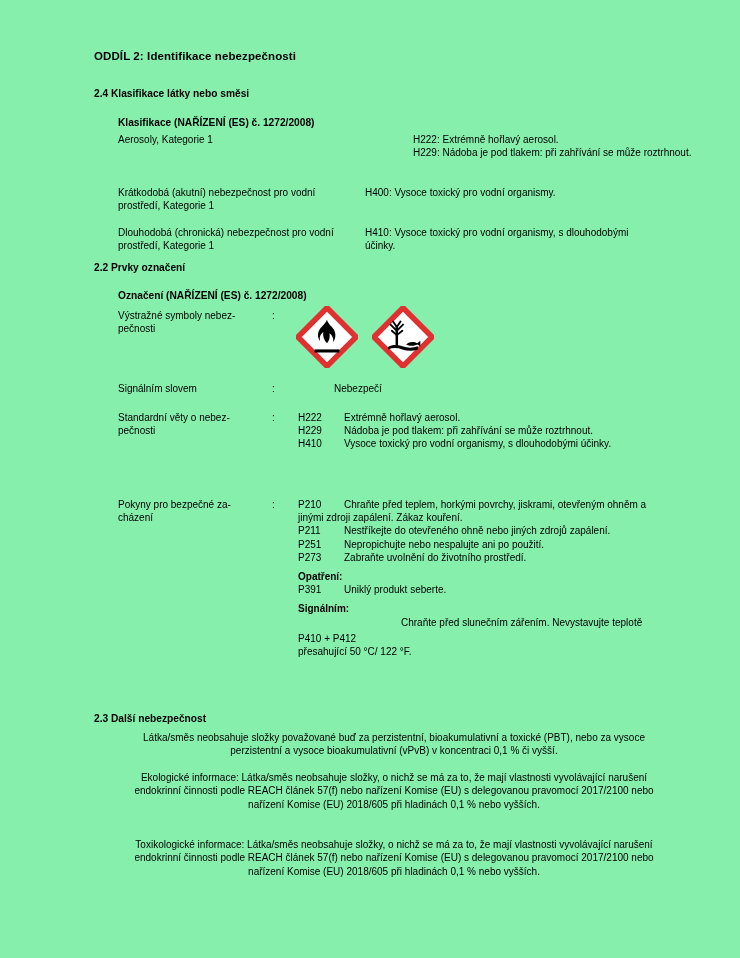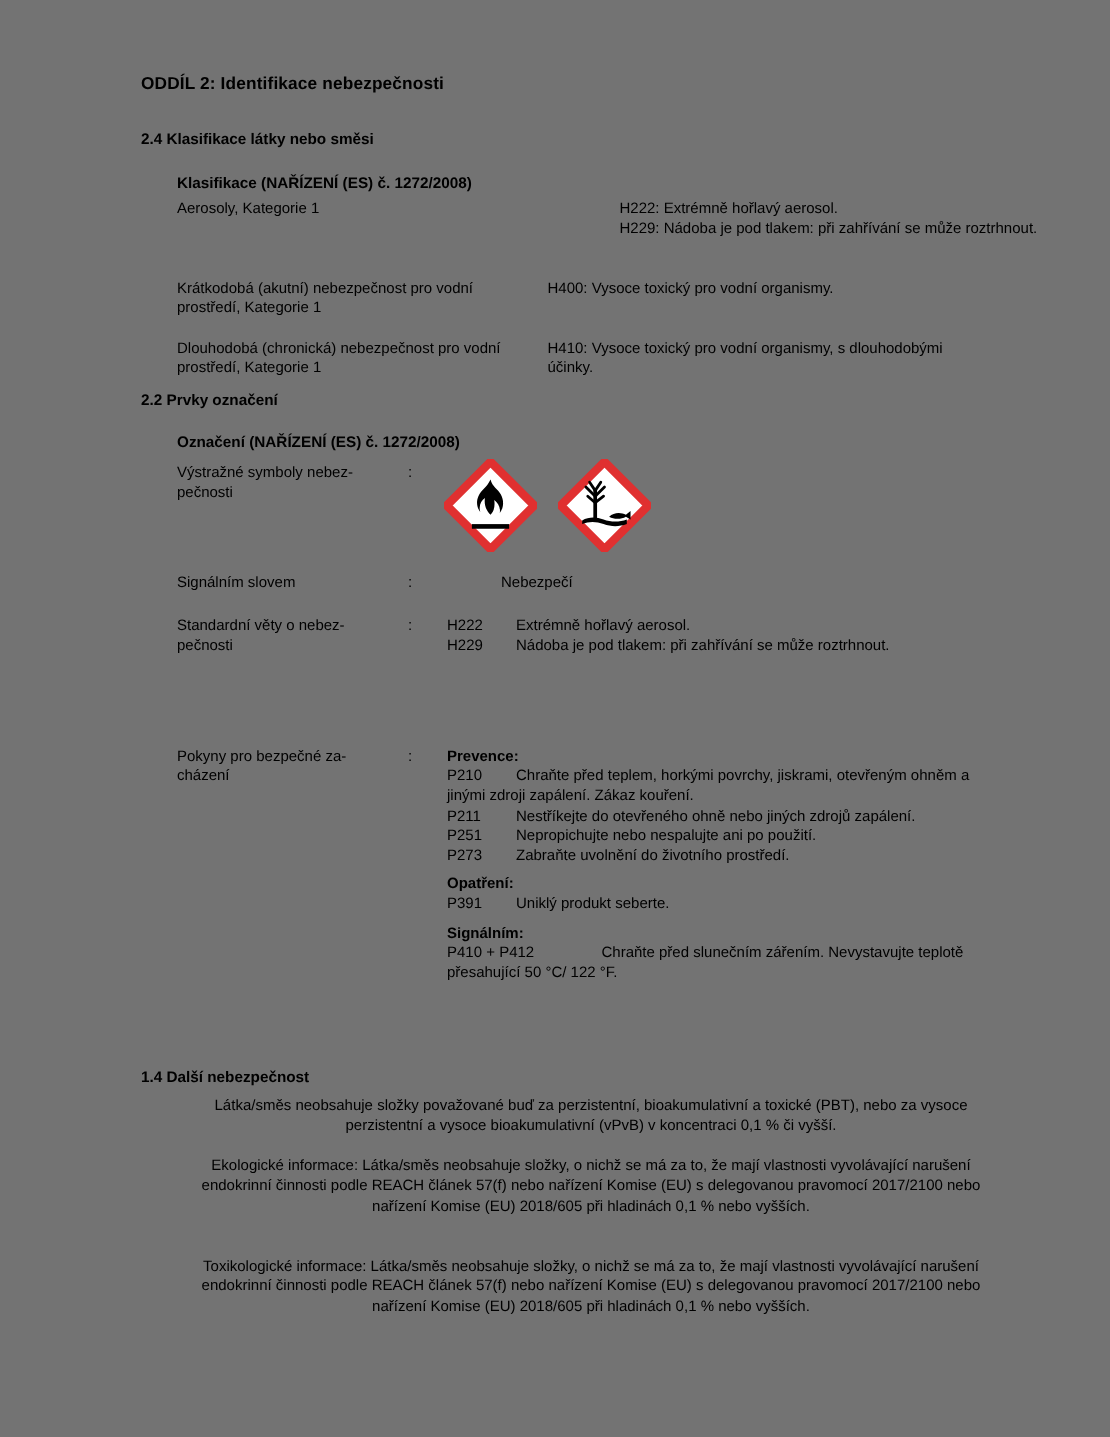--- a/index.html
+++ b/index.html
@@ -9,21 +9,21 @@
   }
   body {
     font-family: "Liberation Sans", sans-serif;
     color: #000000;
     -webkit-font-smoothing: antialiased;
   }
   .page {
     position: relative;
     width: 740px;
     height: 958px;
-    background: #737373;
+    background: #86efac;
     overflow: hidden;
     box-sizing: border-box;
   }
 
   
   .sec-title {
     position: absolute;
     font-size: 11.5px;
     font-weight: bold;
     letter-spacing: 0.1px;
@@ -86,20 +86,21 @@
     font-size: 10px;
     line-height: 13.2px;
   }
   .stmt .code {
     display: inline-block;
     width: 46px;
     vertical-align: top;
   }
   .stmt .code.wide {
     width: 103px;
+    margin-top: 16px;
   }
   .stmt .phrase {
     display: inline;
   }
   .grp-head {
     font-weight: bold;
     font-size: 10px;
     line-height: 13.2px;
   }
   .gap-sm { height: 6px; }
@@ -209,28 +210,30 @@
   <div class="lbl-term" style="top:411px; white-space:pre-line;">Standardní věty o nebez-
 pečnosti</div>
   <div class="lbl-colon" style="top:411px;">:</div>
   <div class="lbl-val" style="top:411px;">
     <div class="stmt">
       <span class="code">H222</span><span class="phrase">Extrémně hořlavý aerosol.</span>
     </div>
     <div class="stmt">
       <span class="code">H229</span><span class="phrase">Nádoba je pod tlakem: při zahřívání se může roztrhnout.</span>
     </div>
+    <div class="stmt">
+      <span class="code">H410</span><span class="phrase">Vysoce toxický pro vodní organismy, s dlouhodobými účinky.</span>
+    </div>
   </div>
 
   <div class="lbl-term" style="top:498px; white-space:pre-line;">Pokyny pro bezpečné za-
 cházení</div>
   <div class="lbl-colon" style="top:498px;">:</div>
   <div class="lbl-val" style="top:498px;">
 
-    <div class="grp-head">Prevence:</div>
     <div class="stmt">
       <span class="code">P210</span><span class="phrase">Chraňte před teplem, horkými povrchy, jiskrami, otevřeným ohněm a jinými zdroji zapálení. Zákaz kouření.</span>
     </div>
     <div class="stmt">
       <span class="code">P211</span><span class="phrase">Nestříkejte do otevřeného ohně nebo jiných zdrojů zapálení.</span>
     </div>
     <div class="stmt">
       <span class="code">P251</span><span class="phrase">Nepropichujte nebo nespalujte ani po použití.</span>
     </div>
     <div class="stmt">
@@ -245,21 +248,21 @@
     </div>
 
     <div class="gap-sm"></div>
 
     <div class="grp-head">Signálním:</div>
     <div class="stmt">
       <span class="code wide">P410 + P412</span><span class="phrase">Chraňte před slunečním zářením. Nevystavujte teplotě přesahující 50 °C/ 122 °F.</span>
     </div>
   </div>
 
-  <div class="sub-head" style="left:94px; top:713px;">1.4 Další nebezpečnost</div>
+  <div class="sub-head" style="left:94px; top:713px;">2.3 Další nebezpečnost</div>
 
   <div class="para" style="top:731px;">Látka/směs neobsahuje složky považované buď za perzistentní, bioakumulativní a toxické (PBT), nebo za vysoce perzistentní a vysoce bioakumulativní (vPvB) v koncentraci 0,1 % či vyšší.</div>
 
   <div class="para" style="top:771px;">Ekologické informace: Látka/směs neobsahuje složky, o nichž se má za to, že mají vlastnosti vyvolávající narušení endokrinní činnosti podle REACH článek 57(f) nebo nařízení Komise (EU) s delegovanou pravomocí 2017/2100 nebo nařízení Komise (EU) 2018/605 při hladinách 0,1 % nebo vyšších.</div>
 
   <div class="para" style="top:838px;">Toxikologické informace: Látka/směs neobsahuje složky, o nichž se má za to, že mají vlastnosti vyvolávající narušení endokrinní činnosti podle REACH článek 57(f) nebo nařízení Komise (EU) s delegovanou pravomocí 2017/2100 nebo nařízení Komise (EU) 2018/605 při hladinách 0,1 % nebo vyšších.</div>
 
 </div>
 
 </body></html>

